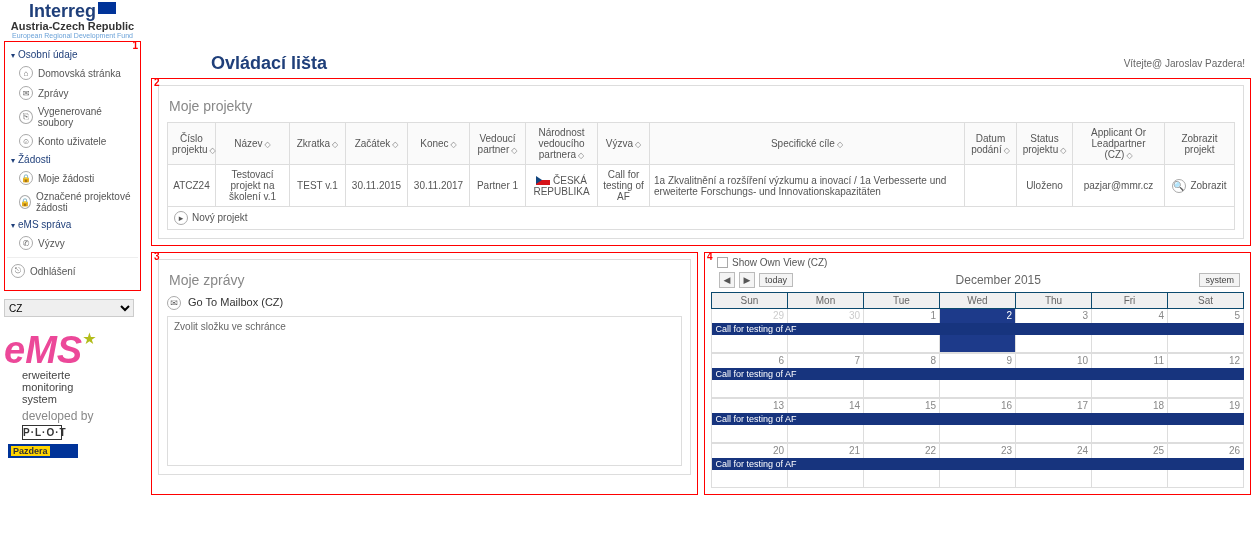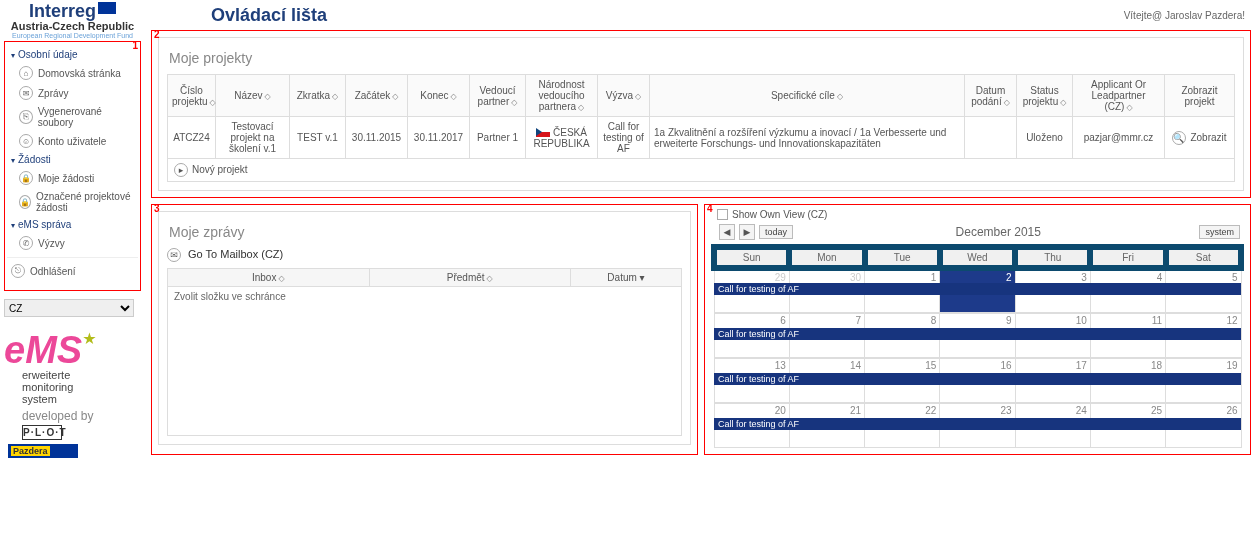--- a/index.html
+++ b/index.html
@@ -95,20 +95,21 @@
   .interact-badge {
     width: 70px; background: #003399; color: #fff; font-size: 7px;
     padding: 2px 3px; margin-left: 4px;
   }
   .interact-badge .t { background: #ffd400; color: #333; font-weight: bold; padding: 0 2px; font-size: 9px;}
   
   .main-col { flex: 1; padding: 0 8px 8px 6px; }
   .top-bar {
     display: flex; justify-content: space-between; align-items: center;
     height: 30px;
+    margin-top: 48px;
   }
   .page-title { color: #1f3f7a; font-weight: bold; font-size: 18px; margin-left: 60px; }
   .welcome { color: #666; font-size: 10px; margin-right: 6px; }
   
   .panel {
     border: 1px solid #f00;
     position: relative;
     background: #fff;
     padding: 0;
   }
@@ -196,21 +197,21 @@
   .cal-title-row {
     display: flex; align-items: center; justify-content: space-between;
     padding: 0 4px 2px 4px;
   }
   .cal-title { flex: 1; text-align: center; color: #666; font-size: 12px; }
   table.cal {
     width: 100%; border-collapse: collapse; table-layout: fixed;
     font-size: 10px;
   }
   table.cal th {
-    background: #f0f0f0; border: 6px solid #0c4a6e;
+    background: #f0f0f0; border: 1px solid #0c4a6e;
     font-weight: normal; color: #666; padding: 2px 0;
   }
   table.cal td {
     border: 1px solid #ddd; height: 44px;
     vertical-align: top; padding: 0; position: relative;
   }
   .daynum {
     text-align: right; font-size: 10px; color: #888;
     padding: 1px 3px 0 0; display: block;
   }
@@ -371,25 +372,20 @@
     <div class="lower-row">
 
       <div class="panel">
         <span class="corner-num">3</span>
         <div class="panel-inner">
           <div class="panel-heading">Moje zprávy</div>
           <div style="margin-bottom:6px">
             <span class="circ-btn">✉</span>
             <span>Go To Mailbox (CZ)</span>
           </div>
-          <div class="msg-tabs">
-            <div class="tab"><span>Inbox</span><span class="sort">◇</span></div>
-            <div class="tab"><span>Předmět</span><span class="sort">◇</span></div>
-            <div class="tab"><span>Datum</span> <span>▾</span></div>
-          </div>
           <div class="msg-body">Zvolit složku ve schránce</div>
         </div>
       </div>
 
       <div class="panel">
         <span class="corner-num">4</span>
         <div style="padding:4px 6px 6px 6px">
           <div class="show-own">
             <span class="chk"></span>
             <span>Show Own View (CZ)</span>

